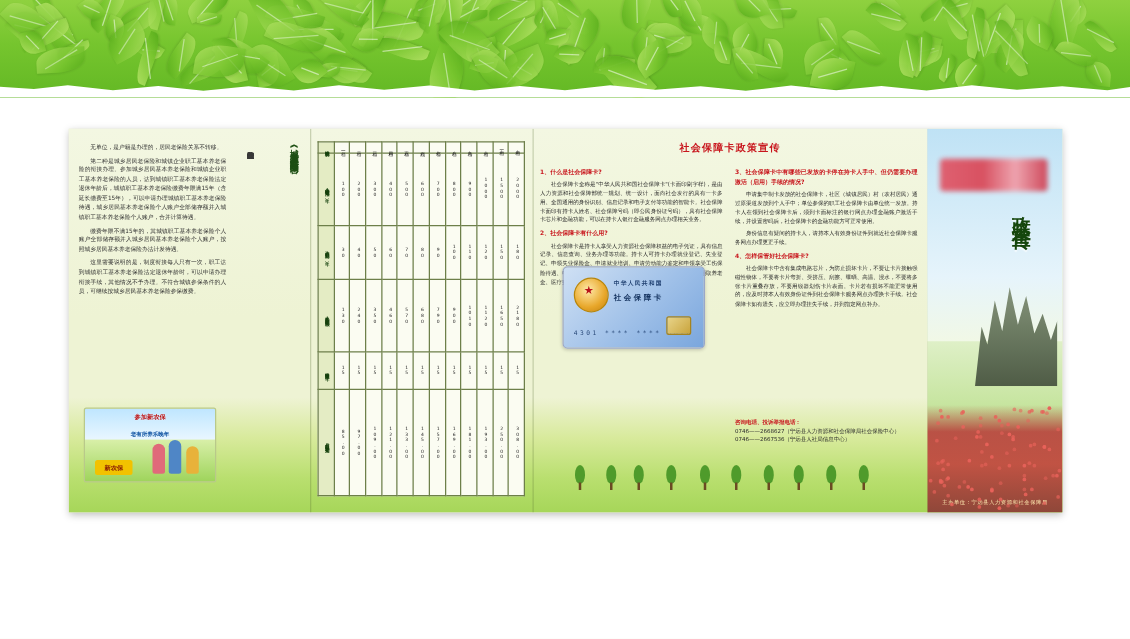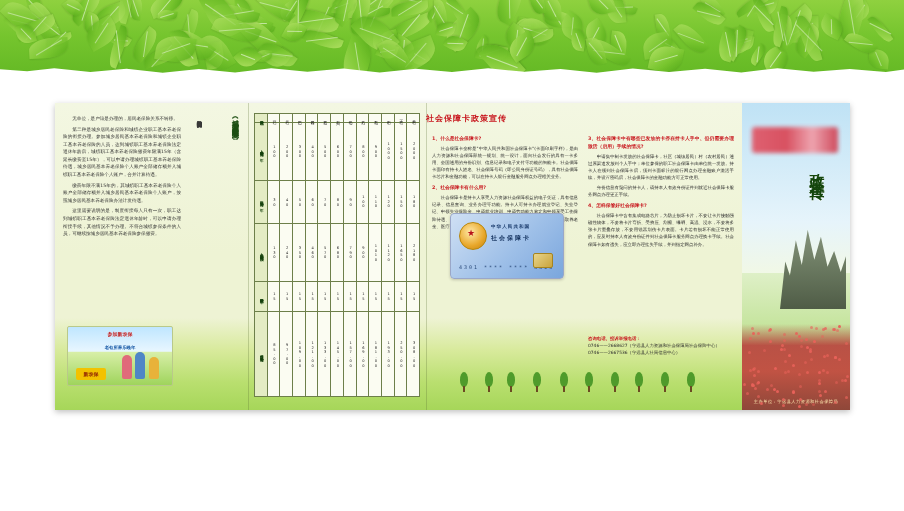--- a/index.html
+++ b/index.html
@@ -93,21 +93,21 @@
     border:.5px solid #6d7f4a;
     font-size:3.6px;color:#222;text-align:center;vertical-align:middle;
     padding:0;line-height:1.1;
   }
   table.vt td.vcell{writing-mode:vertical-rl;text-orientation:upright;white-space:nowrap;letter-spacing:.5px;}
   table.vt td.hd{background:#e4ecc4;font-weight:bold;color:#14400c;}
 
   
   #panel3{left:371px;width:316px;}
   .art-title{
-    position:absolute;left:0;right:0;top:10px;
+    position:absolute;left:0;right:0;top:10px;text-align:center;
     font-size:8px;font-weight:bold;color:#c8161d;letter-spacing:1px;
     font-family:"DejaVu Serif","Liberation Serif",serif;
   }
   .col{position:absolute;top:28px;width:146px;font-size:4.4px;line-height:1.62;color:#2b2b2b;text-align:justify;}
   .colA{left:6px;}
   .colB{left:162px;}
   .qh{color:#c8161d;font-weight:bold;font-size:4.8px;margin:4px 0 2px;}
   .col p{margin:0 0 3px 0;text-indent:2em;}
   .card{
     position:absolute;left:24px;top:110px;width:112px;height:64px;

